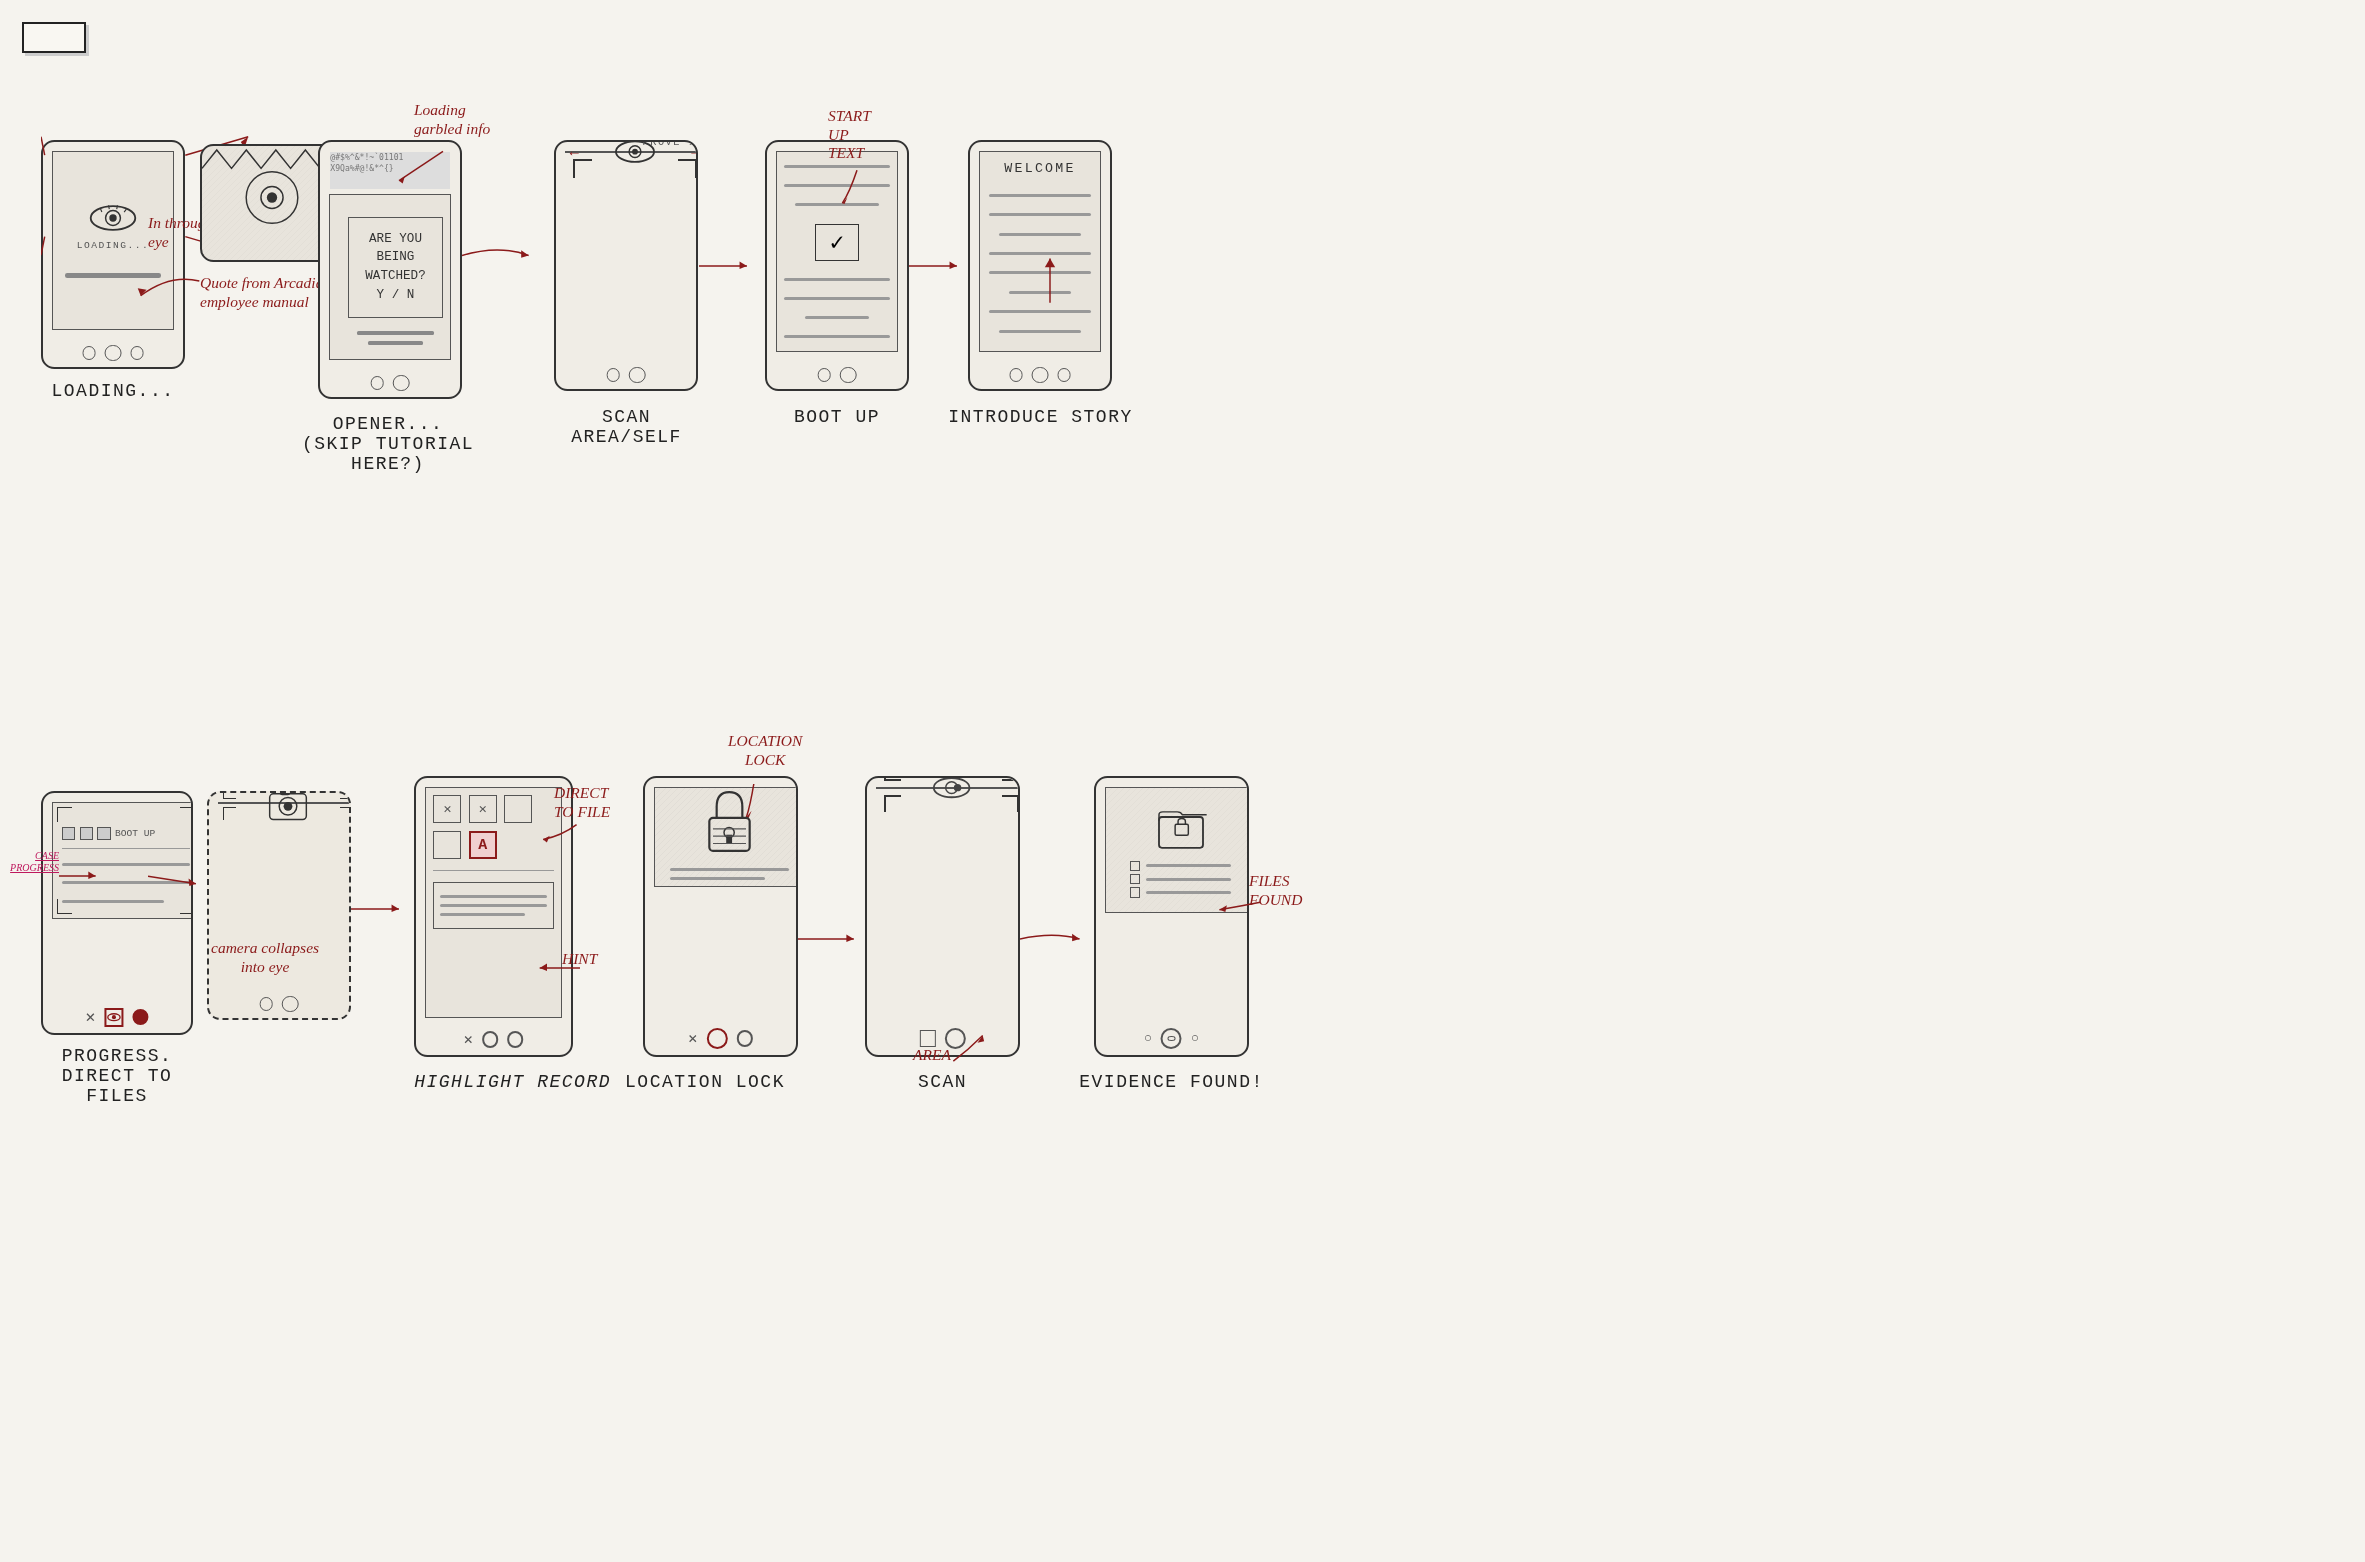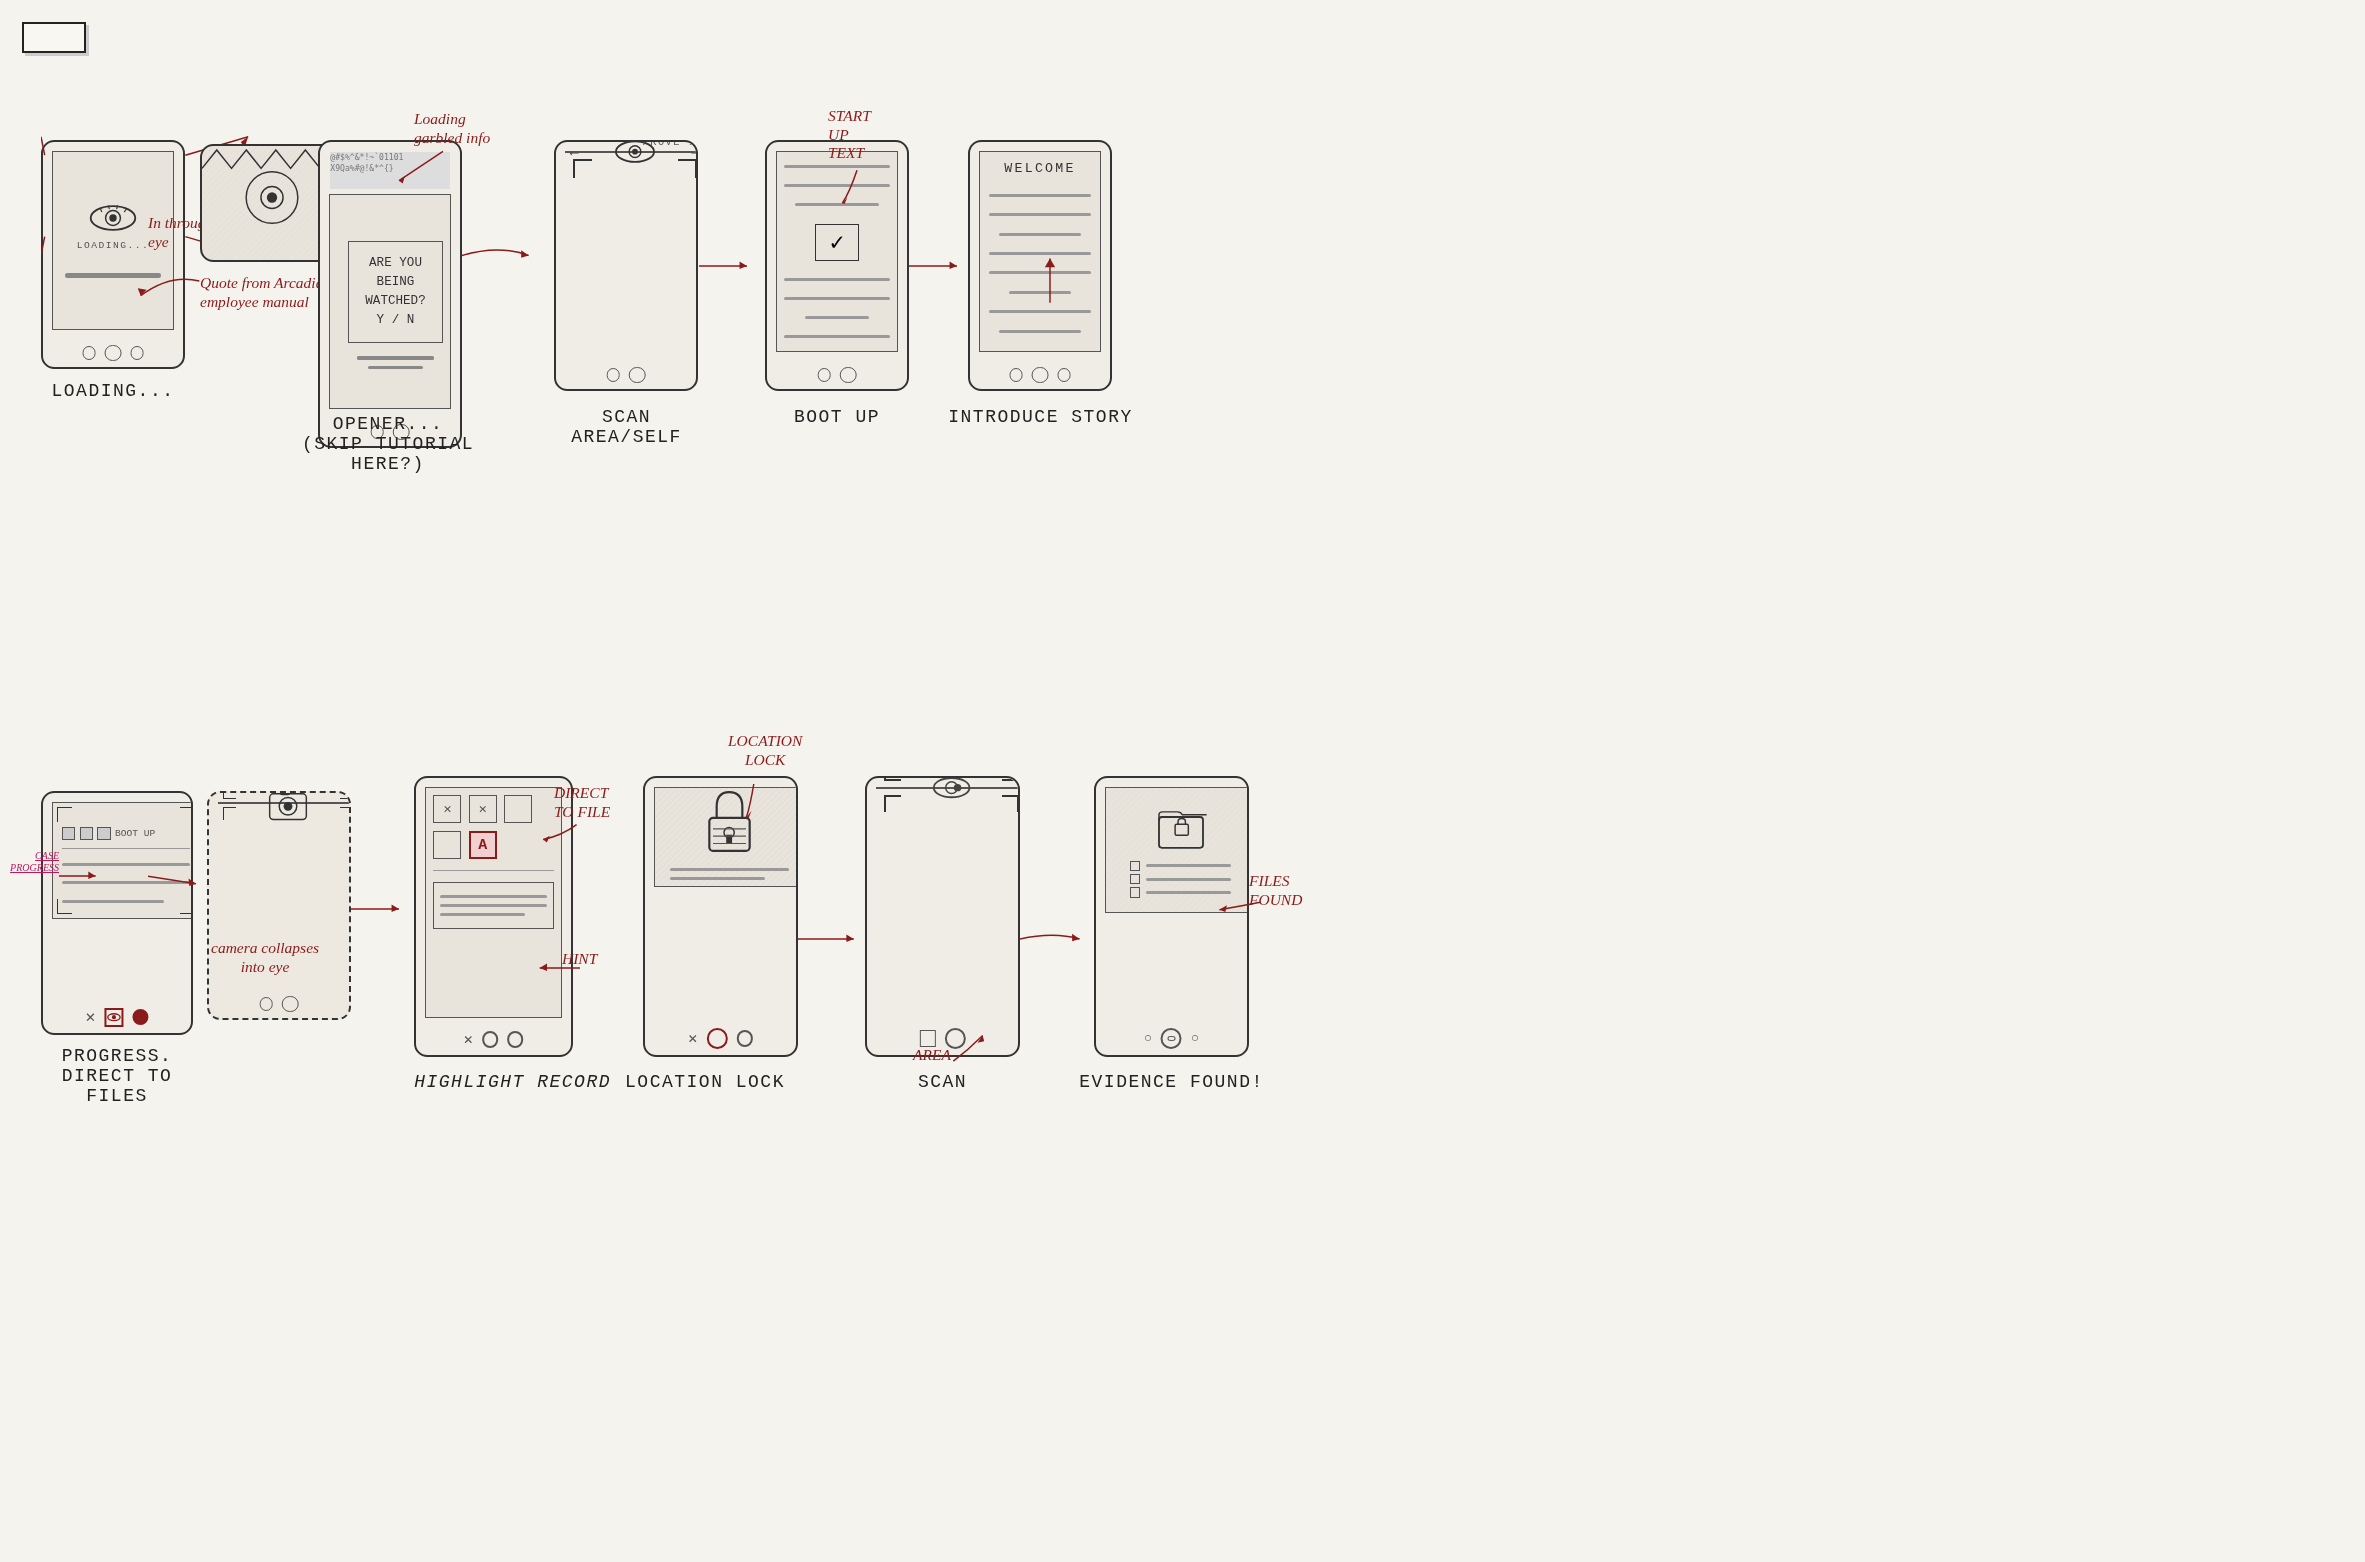--- a/index.html
+++ b/index.html
@@ -191,42 +191,42 @@
     <circle cx="40" cy="40" r="35" fill="none" stroke="#333" stroke-width="2"></circle>
     <circle cx="40" cy="40" r="15" fill="none" stroke="#333" stroke-width="2"></circle>
     <circle cx="40" cy="40" r="7" fill="#333"></circle>
   </svg>
 
   <svg width="144" height="30" viewBox="0 0 195 40" style="position:absolute; top:0; left:0;">
     <polyline points="0,30 20,5 40,30 60,5 80,30 100,5 120,30 140,5 160,30 180,5 195,30" fill="none" stroke="#333" stroke-width="2"></polyline>
   </svg>
 </div>
 
-<div class="phone" style="left:318px; top:140px; width:144px; height:308px;">
+<div class="phone" style="left:318px; top:140px; width:144px; height:259px;">
   <div class="phone-inner">
 
     <div style="position:absolute; top:10.3px; left:10.3px; right:10.3px; height:37px; background:#ddd; overflow:hidden; font-size:8.1px; color:#777; font-family:monospace; line-height:1.3;">
       <div>@#$%^&amp;*!~`01101<br>X9Qa%#@!&amp;*^{}</div>
     </div>
     <div class="phone-screen" style="top:52px; display:flex; flex-direction:column; align-items:center; justify-content:center;padding-left:11px;">
       <div style="border:1.5px solid #555; padding:12px 9px; margin:7.4px; text-align:center; font-family:'Courier New'; font-size:12.6px; color:#333; line-height:1.5;">
         ARE YOU<br>BEING WATCHED?<br>Y / N
       </div>
       <div style="width:70%; height:3.7px; background:#888; border-radius:1.5px; margin:6px;"></div>
       <div style="width:50%; height:3.7px; background:#888; border-radius:1.5px;"></div>
     </div>
     <div class="phone-bottom">
       <div class="phone-btn"></div>
       <div class="phone-btn home"></div>
     </div>
   </div>
 </div>
 <div class="label" style="left:288px; top:414px; width:200px; text-align:center;">OPENER...<br>(SKIP TUTORIAL<br>HERE?)</div>
 
-<div class="annotation" style="left:414px; top:110px; font-size:15.5px; color:#8b1a1a;">Loading<br>garbled info</div>
+<div class="annotation" style="left:414px; top:101px; font-size:15.5px; color:#8b1a1a;">Loading<br>garbled info</div>
 <svg style="position:absolute; left:384px; top:144px;" width="74" height="44" viewBox="0 0 100 60">
   <path d="M80,10 Q50,30 20,50" fill="none" stroke="#8b1a1a" stroke-width="2"></path>
   <polygon points="20,50 28,44 25,54" fill="#8b1a1a"></polygon>
 </svg>
 
 <svg style="position:absolute; left:462px; top:237px;" width="74" height="37" viewBox="0 0 100 50">
   <path d="M0,25 Q50,10 90,25" fill="none" stroke="#8b1a1a" stroke-width="2"></path>
   <polygon points="90,25 80,18 80,28" fill="#8b1a1a"></polygon>
 </svg>
 

